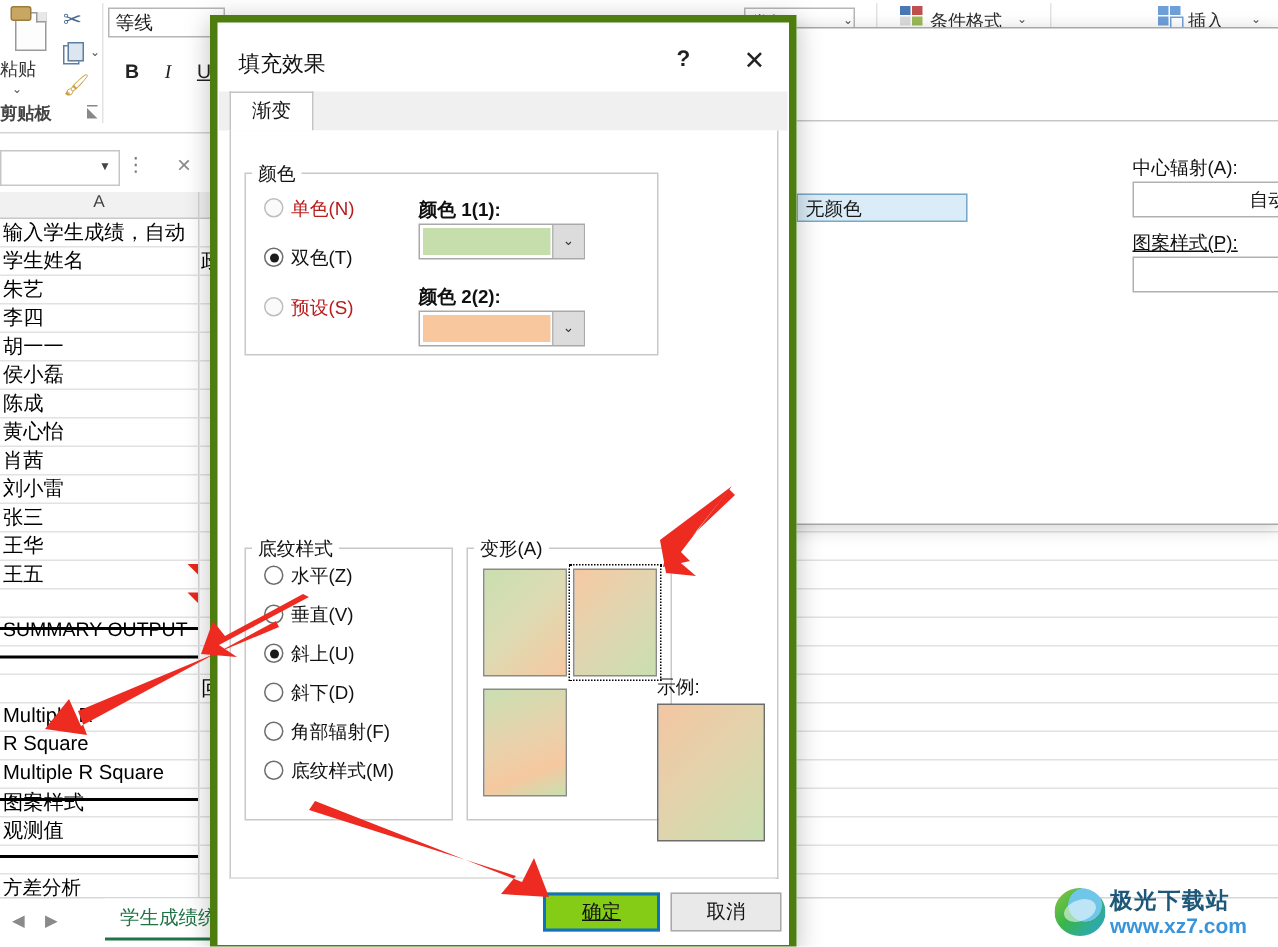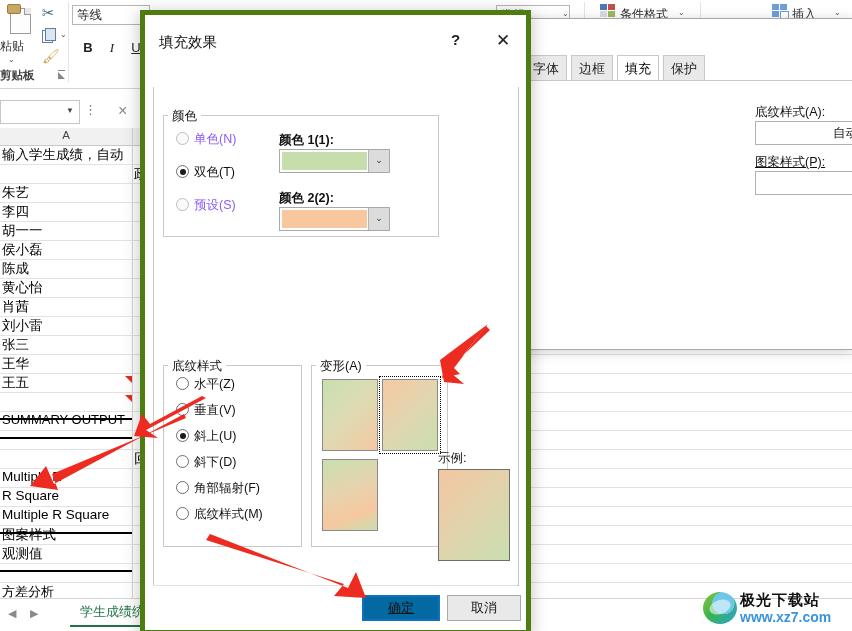--- a/index.html
+++ b/index.html
@@ -86,37 +86,37 @@
   .fe-close{position:absolute;left:345px;top:14px;width:26px;height:24px;text-align:center;line-height:24px;font-size:17px;color:#222;}
   .fe-tabrow{position:absolute;left:1px;top:46px;width:379px;height:26px;background:#f0f0f0;}
   .fe-tab{position:absolute;left:7px;top:0;height:26px;line-height:24px;padding:0 14px;font-size:13px;background:#fff;border:1px solid #c3c3c3;border-bottom:none;box-sizing:border-box;color:#111;}
   .fe-body{position:absolute;left:8px;top:72px;width:364px;height:498px;background:#fff;border:1px solid #c9c9c9;border-top:none;}
   .gbox{position:absolute;border:1px solid #c8c8c8;}
   .gbox-title{position:absolute;background:#fff;padding:0 4px;font-size:12.5px;color:#111;}
   .radio{position:absolute;width:13px;height:13px;border:1px solid #6e6e6e;border-radius:50%;background:#fff;box-sizing:border-box;}
   .radio.checked:after{content:"";position:absolute;left:2.5px;top:2.5px;width:6px;height:6px;border-radius:50%;background:#1b1b1b;}
   .radio.disabled{border-color:#bdbdbd;background:#fafafa;}
   .rlabel{position:absolute;font-size:12.5px;color:#111;white-space:nowrap;}
-  .rlabel.disabled{color:#8b5cf6;}
+  .rlabel.disabled{color:#b91c1c;}
   .colorbox{position:absolute;height:24px;border:1px solid #a9a9a9;box-sizing:border-box;}
   .colorbox .fillpart{position:absolute;left:2px;top:2px;right:22px;bottom:2px;}
   .colorbox .arrowpart{position:absolute;right:0;top:0;width:20px;height:22px;background:#dcdcdc;border-left:1px solid #b5b5b5;text-align:center;line-height:21px;font-size:9px;color:#333;}
   .variant{position:absolute;border:1px solid #8a8a8a;box-sizing:border-box;}
   .variant.selected{outline:1px dotted #000;outline-offset:2px;}
   .sample-box{position:absolute;border:1px solid #6d6d6d;box-sizing:border-box;}
   .fe-btn{position:absolute;height:26px;font-size:13px;text-align:center;line-height:24px;background:#e9e9e9;border:1px solid #a9a9a9;box-sizing:border-box;color:#111;}
-  .fe-btn.primary{background:#0369a1;border:2px solid #1071c3;line-height:22px;text-decoration:underline;}
+  .fe-btn.primary{background:#84cc16;border:2px solid #1071c3;line-height:22px;text-decoration:underline;}
   .fe-bottomline{position:absolute;left:8px;top:570px;width:364px;height:1px;background:#e2e2e2;}
 
   
   .arrow{position:absolute;pointer-events:none;}
 
   
   #watermark{position:absolute;left:700px;top:592px;width:152px;height:39px;}
-  .wm-text1{position:absolute;left:40px;top:-1px;font-size:15px;color:#000000;font-weight:bold;letter-spacing:1px;opacity:.92;}
+  .wm-text1{position:absolute;left:40px;top:-1px;font-size:15px;color:#0c4a6e;font-weight:bold;letter-spacing:1px;opacity:.92;}
   .wm-text2{position:absolute;left:40px;top:17px;font-size:14px;color:#2f8fd8;font-weight:bold;opacity:.95;}
   .wm-logo{position:absolute;left:3px;top:0px;width:34px;height:32px;border-radius:50%;background:
       radial-gradient(circle at 60% 35%, #6fc6e8 0 38%, rgba(255,255,255,0) 39%),
       linear-gradient(135deg,#8dc63f 0%,#39b54a 45%,#29a3dc 100%);}
   .wm-logo:after{content:"";position:absolute;left:6px;top:8px;width:22px;height:14px;border-radius:50%;background:#fff;opacity:.55;transform:rotate(-20deg);}
 </style>
 </head>
 <body>
 
 <div id="excel-bg">
@@ -181,20 +181,21 @@
     <span style="left:0px;width:132px;">A</span>
   </div>
   <div class="colline" style="left:132px;"></div>
 
   <div id="grid-rows">
       <div class="gridrow" style="top: 145px;">
         <div class="cellA">输入学生成绩，自动</div>
         <div class="cellB"></div>
       </div>
       <div class="gridrow" style="top: 164px;">
+        <div class="cellA">学生姓名</div>
         <div class="cellB">政</div>
       </div>
       <div class="gridrow" style="top: 183px;">
         <div class="cellA">朱艺</div>
         <div class="cellB"></div>
       </div>
       <div class="gridrow" style="top: 202px;">
         <div class="cellA">李四</div>
         <div class="cellB"></div>
       </div>
@@ -292,46 +293,43 @@
     <div class="nav-arrow" style="left:8px;">◀</div>
     <div class="nav-arrow" style="left:30px;">▶</div>
     <div class="sheet-tab active" style="left:70px;">学生成绩统计</div>
     <div class="sheet-tab inactive" style="left:184px;">Sheet1</div>
     <div class="addsheet">+</div>
   </div>
 </div>
 
 <div id="format-cells">
   <div class="fc-x">×</div>
-  <div class="fc-tabs" id="fc-tabs">
-      <div class="fc-tab" style="left: 4px; width: 26px; padding: 0px; text-align: center;">齐</div>
-      <div class="fc-tab" style="left: 34px; width: 42px; padding: 0px; text-align: center;">字体</div>
-      <div class="fc-tab" style="left: 80px; width: 42px; padding: 0px; text-align: center;">边框</div>
-      <div class="fc-tab active" style="left: 126px; width: 42px; padding: 0px; text-align: center;">填充</div>
-      <div class="fc-tab" style="left: 172px; width: 42px; padding: 0px; text-align: center;">保护</div>
-    </div>
   <div class="fc-tabstrip-line"></div>
 
+  <div class="nocolor-btn">无颜色</div>
   <div id="fc-palette"></div>
 
-  <div class="fc-lbl" style="left:264px;top:85px;">底纹样式(A):</div>
+  <div class="fc-lbl" style="left:264px;top:85px;">中心辐射(A):</div>
   <div class="fc-combo" style="left:264px;top:102px;width:110px;height:24px;">
     <span class="val">自动</span>
   </div>
   <div class="fc-lbl" style="left:264px;top:135px;text-decoration:underline;">图案样式(P):</div>
   <div class="fc-combo" style="left:264px;top:152px;width:110px;height:24px;">
     <span class="val"></span>
   </div>
 </div>
 
 <div id="fill-effects">
   <div class="fe-title">填充效果</div>
   <div class="fe-help">?</div>
   <div class="fe-close">✕</div>
 
+  <div class="fe-tabrow">
+    <div class="fe-tab">渐变</div>
+  </div>
 
   <div class="fe-body">
 
     <div class="gbox" style="left:9px;top:28px;width:274px;height:120px;"></div>
     <div class="gbox-title" style="left:14px;top:21px;">颜色</div>
     <div id="color-radios">
         <div class="radio disabled" style="left: 22px; top: 45px;"></div>
         <div class="rlabel disabled" style="left: 40px; top: 44px;">单色(N)</div>
         <div class="radio checked" style="left: 22px; top: 78px;"></div>
         <div class="rlabel" style="left: 40px; top: 77px;">双色(T)</div>

